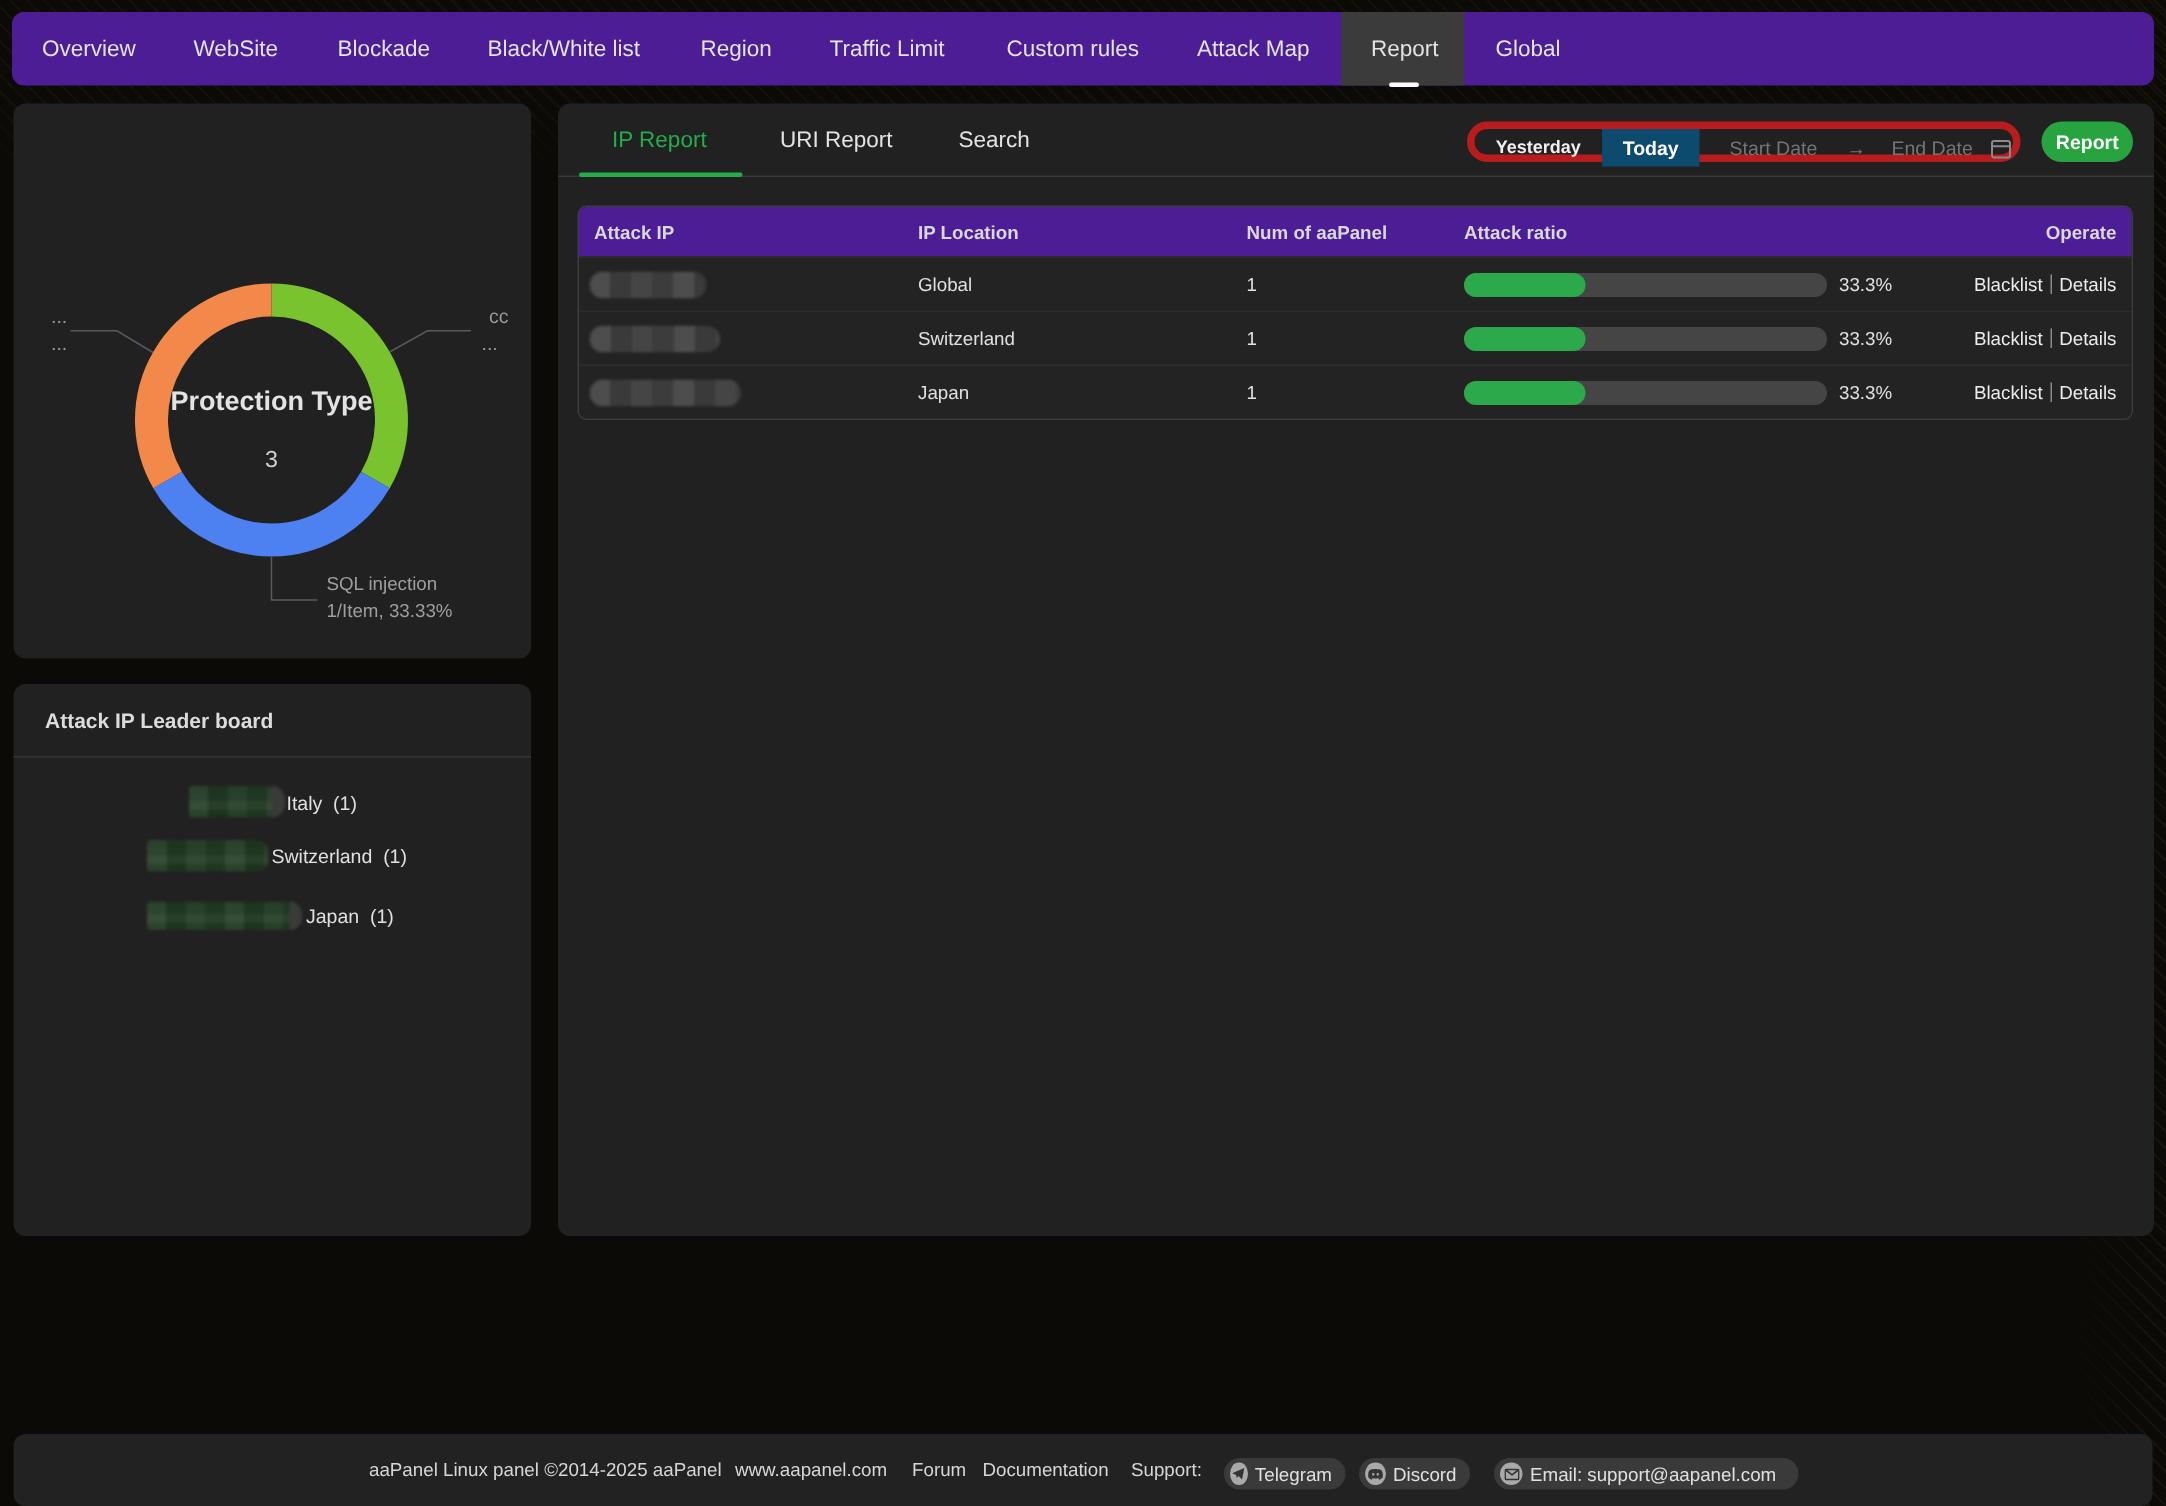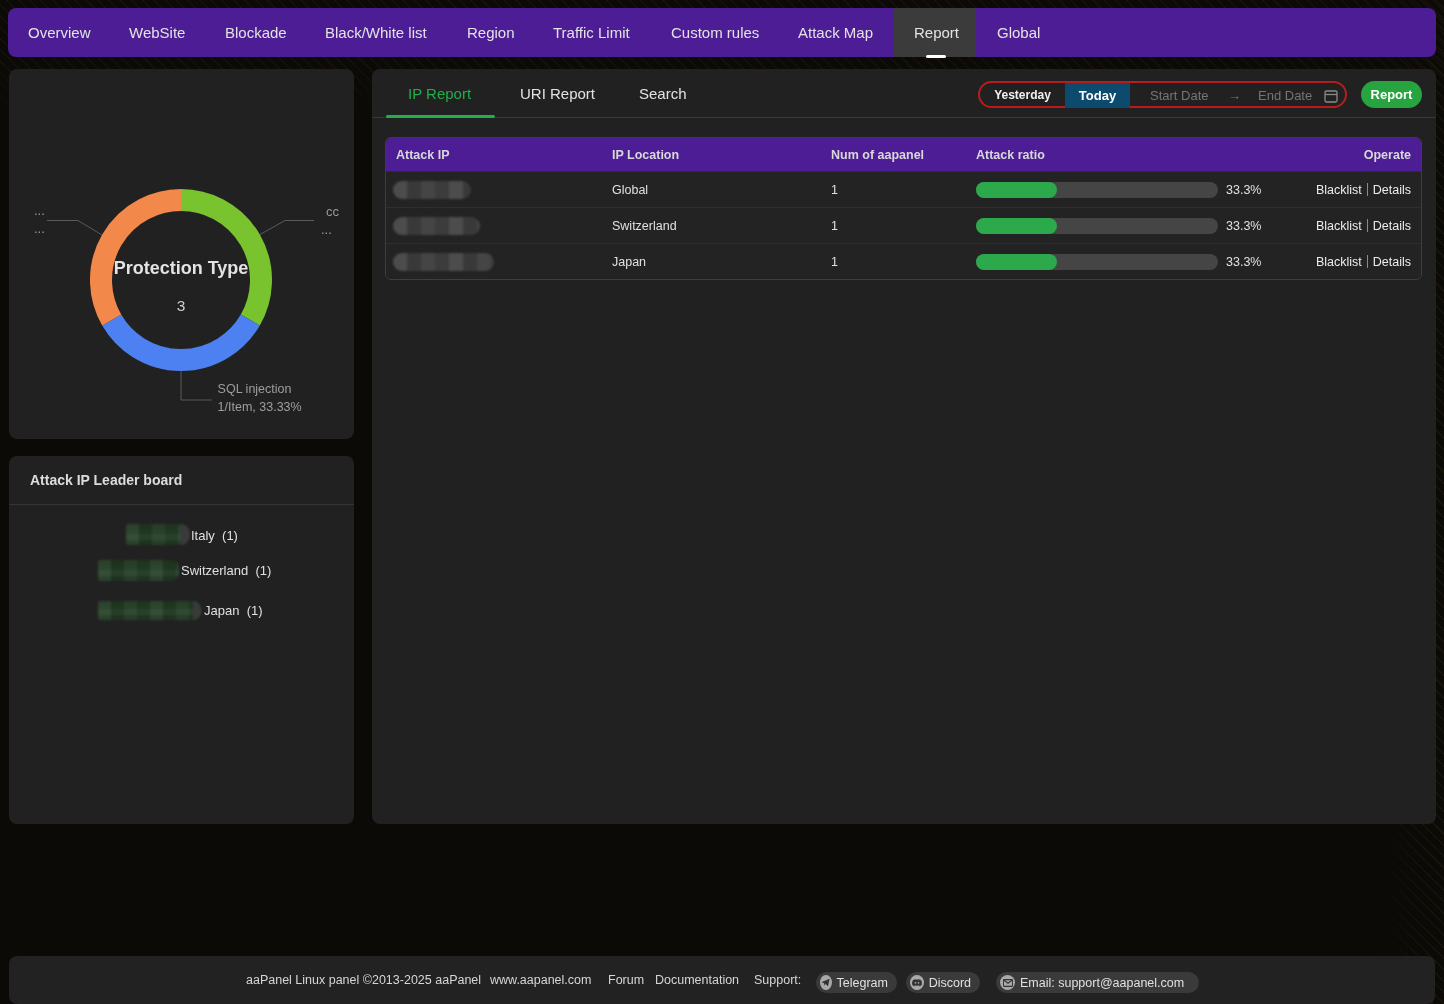--- a/index.html
+++ b/index.html
@@ -32,21 +32,21 @@
     repeating-linear-gradient(90deg, rgba(255,255,255,0.05) 0 13px, rgba(0,0,0,0.09) 13px 26px, rgba(255,255,255,0.03) 26px 39px, rgba(0,0,0,0.05) 39px 52px),
     repeating-linear-gradient(0deg, rgba(0,0,0,0.07) 0 5px, rgba(255,255,255,0.04) 5px 11px, rgba(0,0,0,0.02) 11px 16px);
 }
 .lblabel { position:absolute; font-size:13px; color:#e0e0e0; white-space:nowrap; }
 
 
 #rtabs { position:absolute; top:0; left:0; width:100%; height:49px; border-bottom:1px solid #383838; }
 #rtabs .t { position:absolute; top:0; height:49px; line-height:49px; font-size:15px; }
 #rtabs .greenline { position:absolute; left:14px; top:46px; width:109px; height:3px; background:#23ad4b; border-radius:2px; }
 
-#ctrl { position:absolute; left:606px; top:12px; width:369px; height:27px; border:2px solid #b91c1c; border-radius:14px; font-size:13px; }
+#ctrl { position:absolute; left:606px; top:12px; width:369px; height:27px; border:5px solid #b91c1c; border-radius:14px; font-size:13px; }
 #ctrl .yest { position:absolute; left:0; top:0; width:85px; height:25px; line-height:25px; text-align:center; color:#f0f0f0; font-size:12px; font-weight:bold; }
 #ctrl .today { position:absolute; left:85px; top:0; width:65px; height:25px; line-height:25px; text-align:center; background:#0c4a6e; color:#fff; font-weight:bold; }
 #ctrl .ph { position:absolute; top:0; height:25px; line-height:25px; color:#757575; }
 #reportbtn { position:absolute; left:989px; top:12px; width:61px; height:27px; border-radius:14px; background:#27a33f; color:#fff; font-weight:bold; font-size:13px; text-align:center; line-height:27px; }
 
 
 #tbl { position:absolute; left:13px; top:68px; width:1037px; height:143px; border:1px solid #3e3e3e; border-radius:6px; overflow:hidden; }
 #tbl .thead { position:relative; height:33px; background:#4c1d95; font-size:12.5px; font-weight:bold; color:#d8d8d8; }
 #tbl .row { position:relative; height:36px; background:#232323; border-top:1px solid #2e2e2e; font-size:12.5px; color:#e0e0e0; }
 #tbl .c { position:absolute; top:0; height:100%; display:flex; align-items:center; white-space:nowrap; }
@@ -138,21 +138,21 @@
       <rect x="1" y="2" width="12" height="11" rx="1.5" fill="none" stroke="#8a8a8a" stroke-width="1.3"></rect>
       <line x1="1" y1="5.5" x2="13" y2="5.5" stroke="#8a8a8a" stroke-width="1.3"></line>
     </svg>
   </div>
   <div id="reportbtn">Report</div>
 
   <div id="tbl">
     <div class="thead">
       <div class="c" style="left:10px;">Attack IP</div>
       <div class="c" style="left:226px;">IP Location</div>
-      <div class="c" style="left:445px;">Num of aapanel</div>
+      <div class="c" style="left:445px;">Num of aaPanel</div>
       <div class="c" style="left:590px;">Attack ratio</div>
       <div class="c" style="right:10px;">Operate</div>
     </div>
     <div class="row">
       <div class="ipblur" style="left:7px; width:78px;"></div>
       <div class="c" style="left:226px;">Global</div>
       <div class="c" style="left:445px;">1</div>
       <div class="track">
           <div class="fill"></div>
         </div>
@@ -188,21 +188,21 @@
       <div class="ops">
           <span>Blacklist</span>
           <span class="sep"></span>
           <span>Details</span>
         </div>
     </div>
   </div>
 </div>
 
 <div id="footer">
-  <span class="ft" style="left:237px;">aaPanel Linux panel ©2013-2025 aaPanel</span>
+  <span class="ft" style="left:237px;">aaPanel Linux panel ©2014-2025 aaPanel</span>
   <span class="ft" style="left:481px;">www.aapanel.com</span>
   <span class="ft" style="left:599px;">Forum</span>
   <span class="ft" style="left:646px;">Documentation</span>
   <span class="ft" style="left:745px;">Support:</span>
   <div class="pill" style="left:807px; width:81px;">
     <span class="ic">
         <svg width="9" height="9" viewBox="0 0 10 10">
           <path d="M0.5 4.6 L9.5 0.7 L7.8 9.2 L5.2 6.6 L3.8 8.2 L3.5 5.9 Z" fill="#333"></path>
         </svg>
       </span>Telegram

